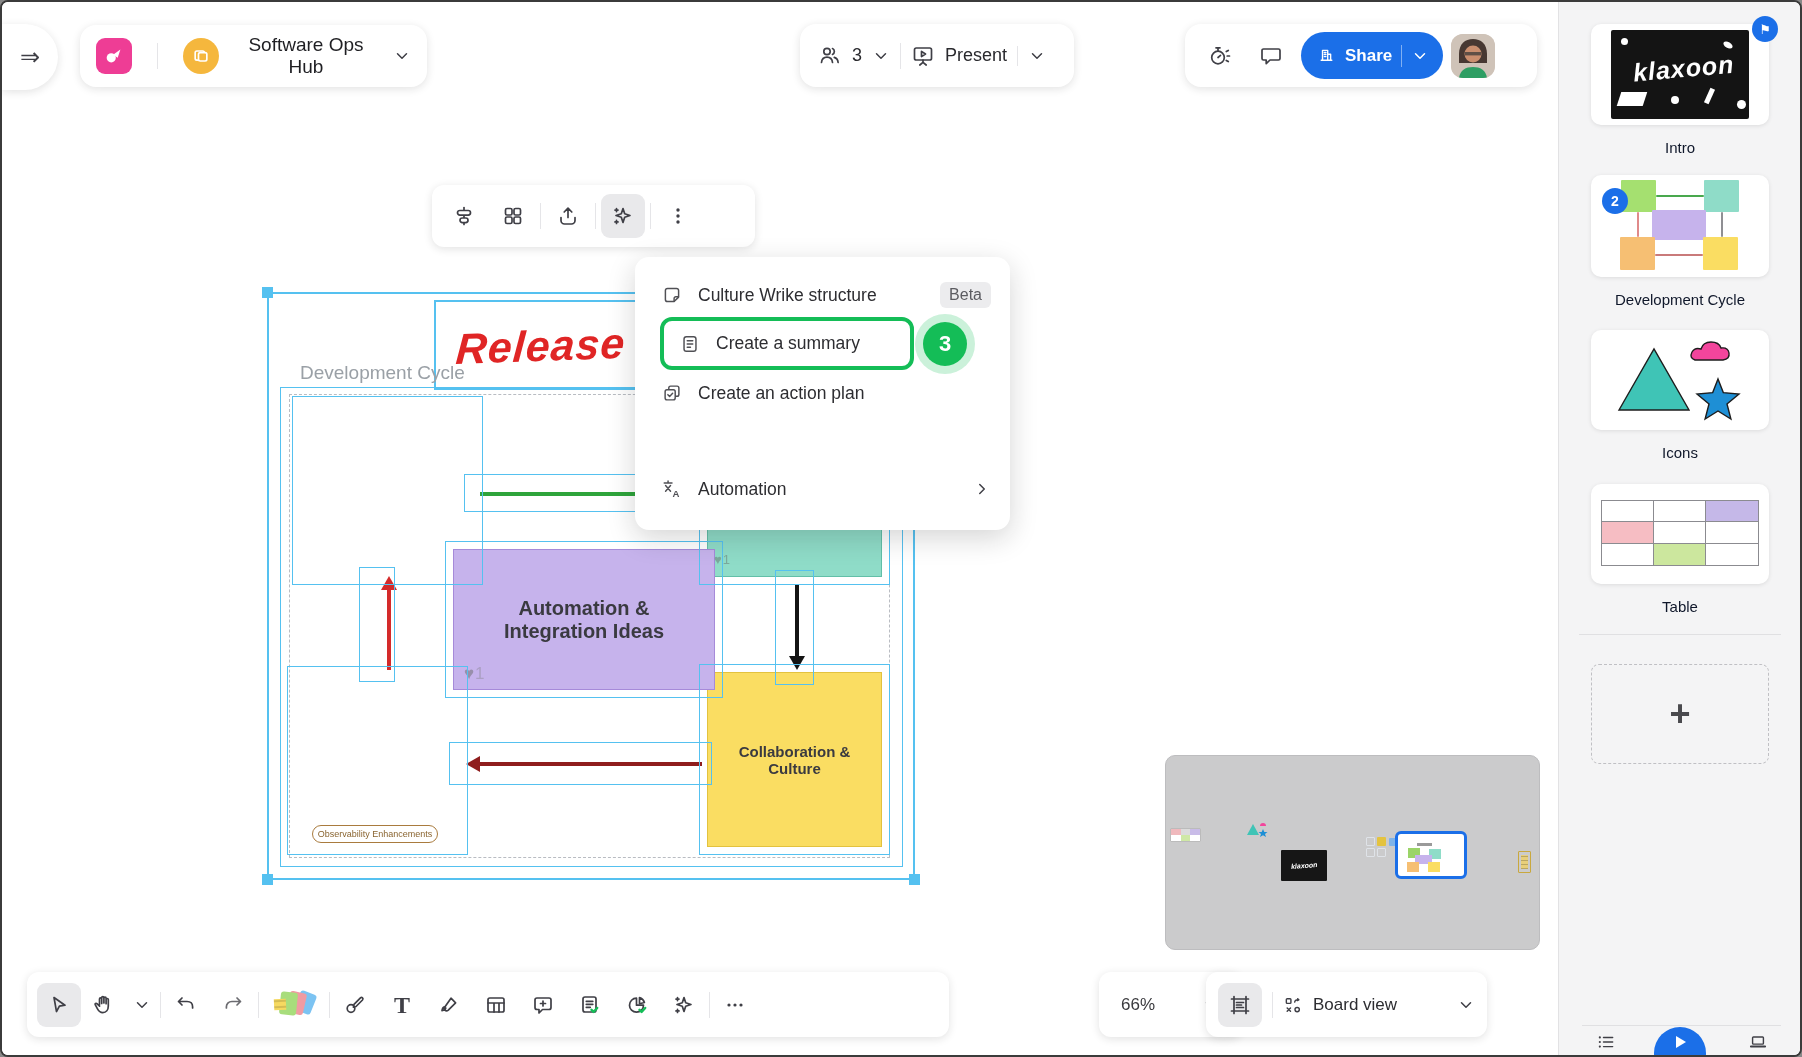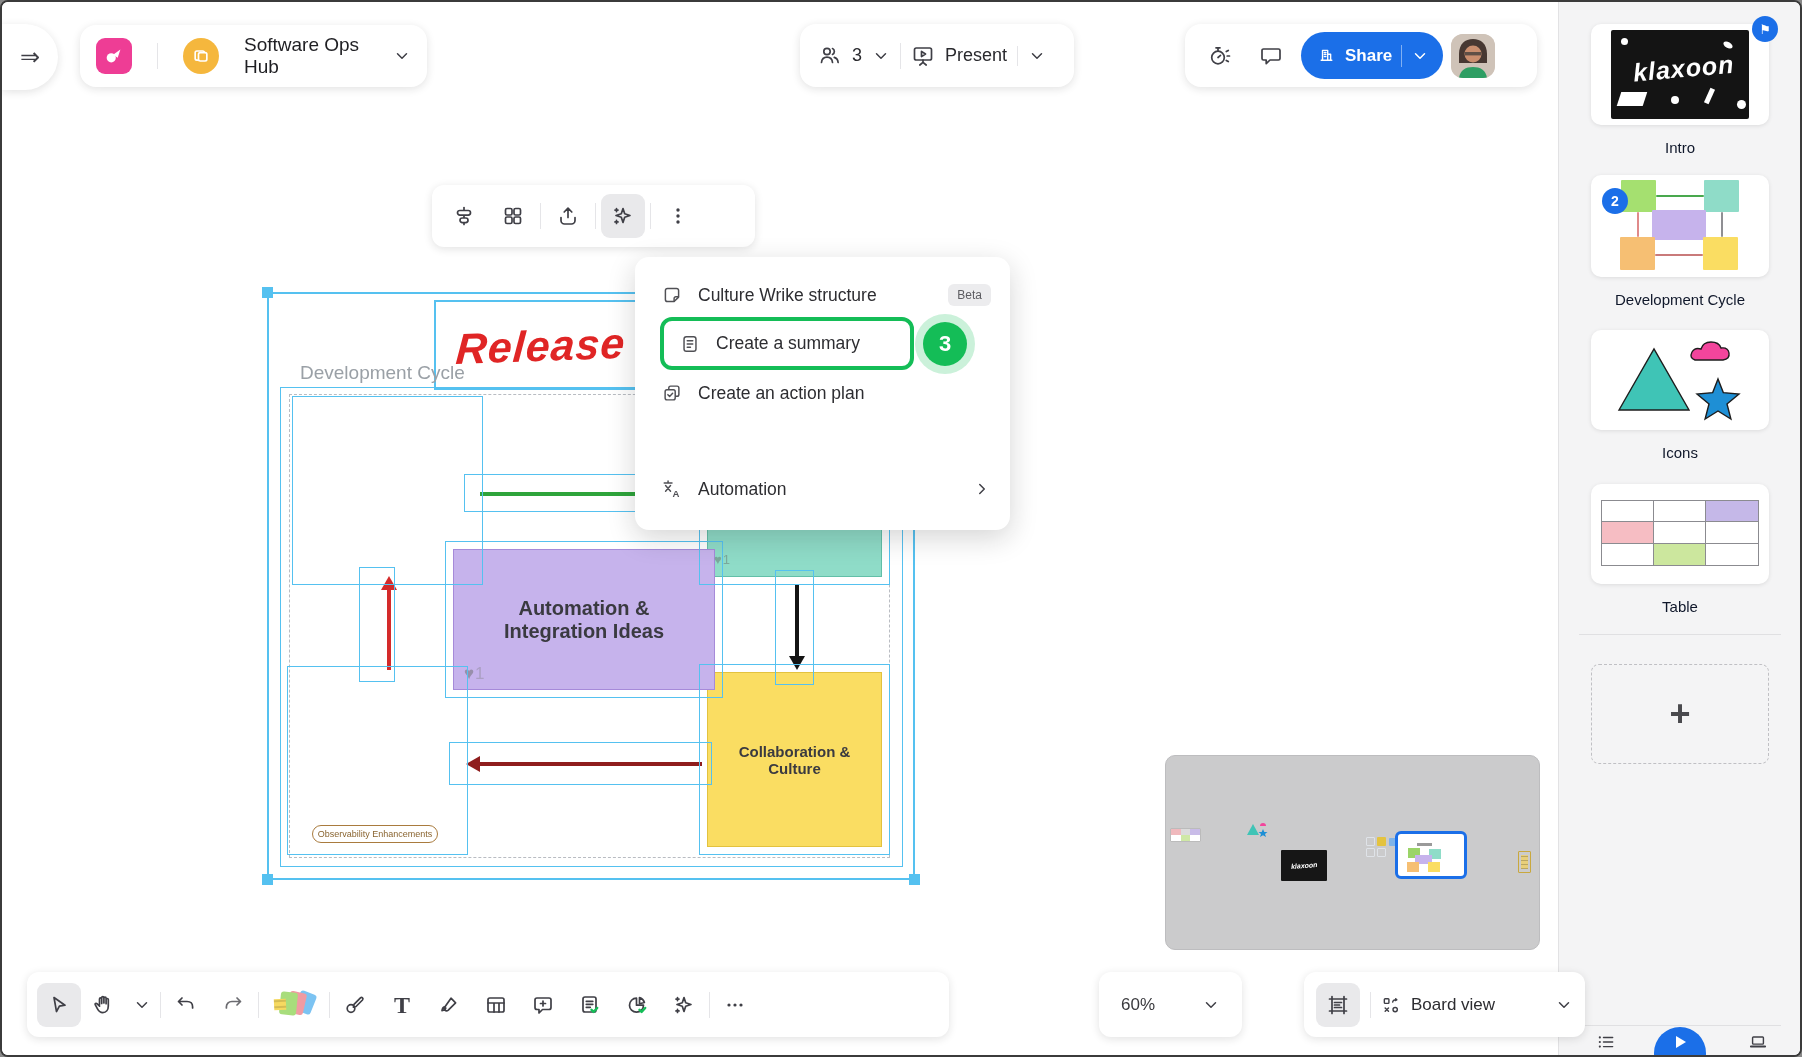--- a/index.html
+++ b/index.html
@@ -30,21 +30,21 @@
   .dashrect{position:absolute;border:1.5px dashed #b9bcc2;z-index:1;}
   .line{position:absolute;z-index:3;}
   .tri{position:absolute;width:0;height:0;z-index:3;}
   .heart{position:absolute;z-index:4;font-size:16px;color:#988fab;font-weight:bold;}
   
   .menu{position:absolute;left:633px;top:255px;width:375px;height:273px;background:#fff;
         border-radius:14px;box-shadow:0 8px 28px rgba(20,20,20,.18);z-index:40;}
   .mrow{position:absolute;left:26px;width:330px;height:36px;display:flex;align-items:center;gap:15px;
         font-size:17.5px;color:#2d2d31;cursor:pointer;}
   .mic{width:22px;height:22px;fill:none;stroke:#505055;stroke-width:1.6;stroke-linecap:round;stroke-linejoin:round;flex:none;}
-  .beta{margin-left:auto;background:#ececee;color:#5c5c61;font-size:12px;padding:4px 9px;border-radius:6px;}
+  .beta{margin-left:auto;background:#ececee;color:#5c5c61;font-size:16px;padding:4px 9px;border-radius:6px;}
   .hl{position:absolute;left:25px;top:60px;width:254px;height:53px;background:#fff;border:4px solid var(--success);
       border-radius:12px;display:flex;align-items:center;gap:15px;padding-left:15px;font-size:17.5px;color:#2d2d31;z-index:41;cursor:pointer;}
   
   .sidebar{position:absolute;right:0;top:0;width:242px;height:100%;background:#f4f4f5;border-left:1px solid #e2e2e4;}
   .thumb{position:absolute;left:32px;width:178px;background:#fff;border-radius:10px;box-shadow:0 1px 4px rgba(0,0,0,.10);cursor:pointer;}
   .tlabel{position:absolute;left:0;width:242px;text-align:center;font-size:15px;color:#0f172a;}
   .mini{position:absolute;border-radius:1px;}
 </style>
 </head>
 <body>
@@ -174,21 +174,21 @@
 
   <div class="abs" style="left:913px;top:312px;width:60px;height:60px;border-radius:50%;background:rgba(20,189,87,.22);z-index:45;"></div>
   <div class="abs" style="left:921px;top:320px;width:44px;height:44px;border-radius:50%;background:var(--success);color:#fff;font-size:22px;font-weight:bold;
               display:flex;align-items:center;justify-content:center;z-index:46;">3</div>
 
   <div class="abs" style="left:0;top:22px;width:56px;height:66px;background:#fff;border-radius:0 33px 33px 0;box-shadow:0 2px 8px rgba(30,30,30,.13);
               display:flex;align-items:center;justify-content:center;z-index:50;">
     <span style="font-size:24px;color:#3f3f46;">⇒</span>
   </div>
 
-  <div class="card hbar" style="left:78px;top:23px;width:347px;height:62px;padding:0 16px;gap:25px;z-index:50;">
+  <div class="card hbar" style="left:78px;top:23px;width:347px;height:62px;padding:0 16px;gap:25px;z-index:50;text-align:center;">
     <div style="width:36px;height:36px;border-radius:9px;background:var(--brand_pink,#ee3d95);background:var(--brand-pink,#ee3d95);background:#ee3d95;display:flex;align-items:center;justify-content:center;flex:none;">
       <svg width="22" height="22" viewBox="0 0 24 24">
           <circle cx="9" cy="14" r="5" fill="#fff"></circle>
           <path d="M11 10.5 19 5l-3 9z" fill="#fff"></path>
         </svg>
     </div>
     <div class="vdiv"></div>
     <div style="width:36px;height:36px;border-radius:50%;background:#f5b73d;display:flex;align-items:center;justify-content:center;flex:none;">
       <svg width="20" height="20" viewBox="0 0 24 24" style="fill:none;stroke:#fff;stroke-width:2;stroke-linejoin:round;">
           <rect x="5" y="6" width="11" height="11" rx="2"></rect>
@@ -343,27 +343,27 @@
     <div class="btn">
       <svg class="ic" viewBox="0 0 24 24">
           <circle class="dot" cx="6" cy="12" r="1.6"></circle>
           <circle class="dot" cx="12" cy="12" r="1.6"></circle>
           <circle class="dot" cx="18" cy="12" r="1.6"></circle>
         </svg>
     </div>
   </div>
 
   <div class="card hbar" style="left:1097px;top:970px;width:143px;height:65px;border-radius:12px;padding:0 22px;z-index:50;">
-    <span style="font-size:17px;color:#3a3a3e;">60%</span>
+    <span style="font-size:17px;color:#3a3a3e;">66%</span>
     <svg class="ch" viewBox="0 0 24 24" style="margin-left:auto;">
         <path d="M6 9l6 6 6-6"></path>
       </svg>
   </div>
 
-  <div class="card hbar" style="left:1302px;top:970px;width:281px;height:65px;border-radius:12px;padding:0 12px;gap:10px;z-index:50;">
+  <div class="card hbar" style="left:1204px;top:970px;width:281px;height:65px;border-radius:12px;padding:0 12px;gap:10px;z-index:50;">
     <div class="btn active">
       <svg class="ic" viewBox="0 0 24 24">
           <path d="M6 3.5v17M18 3.5v17M3.5 6h17M3.5 18h17M8.5 9.5h7M8.5 12h5M8.5 14.5h7"></path>
         </svg>
     </div>
     <div class="vdiv"></div>
     <svg class="ic small" viewBox="0 0 24 24">
         <rect x="4" y="4.5" width="5.5" height="5.5" rx="1"></rect>
         <path d="M14 8.5c.4-2.2 2.3-3.3 4.4-2.7M17.6 4.5 19 5.8l-1.8.9"></path>
         <path d="M5 15.5l4 4M9 15.5l-4 4"></path>

